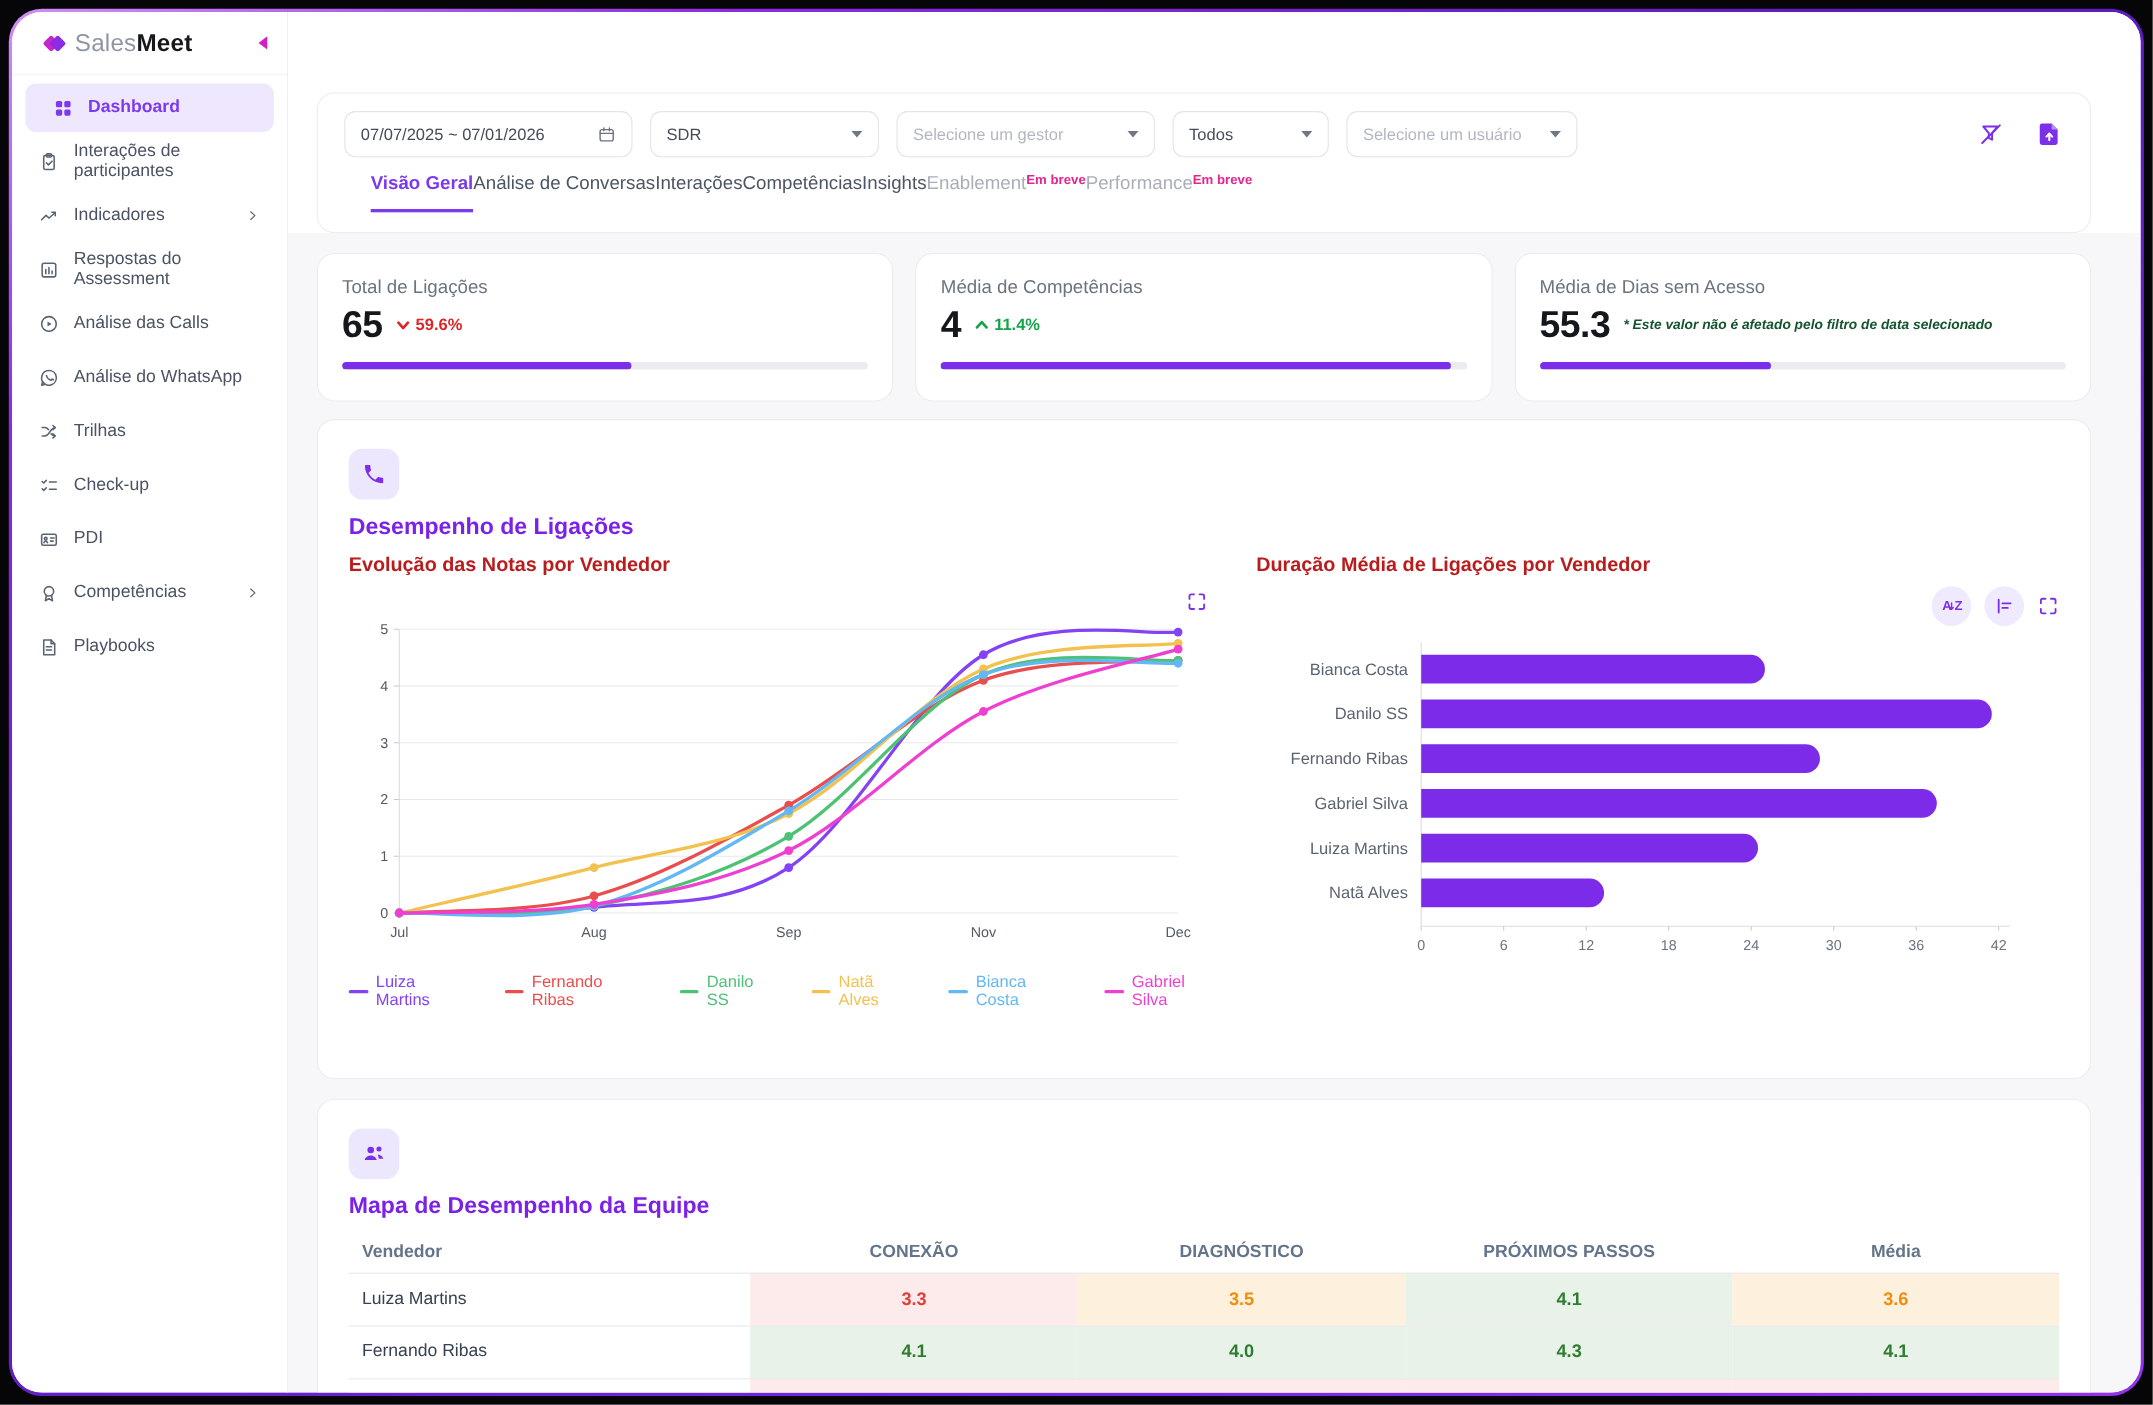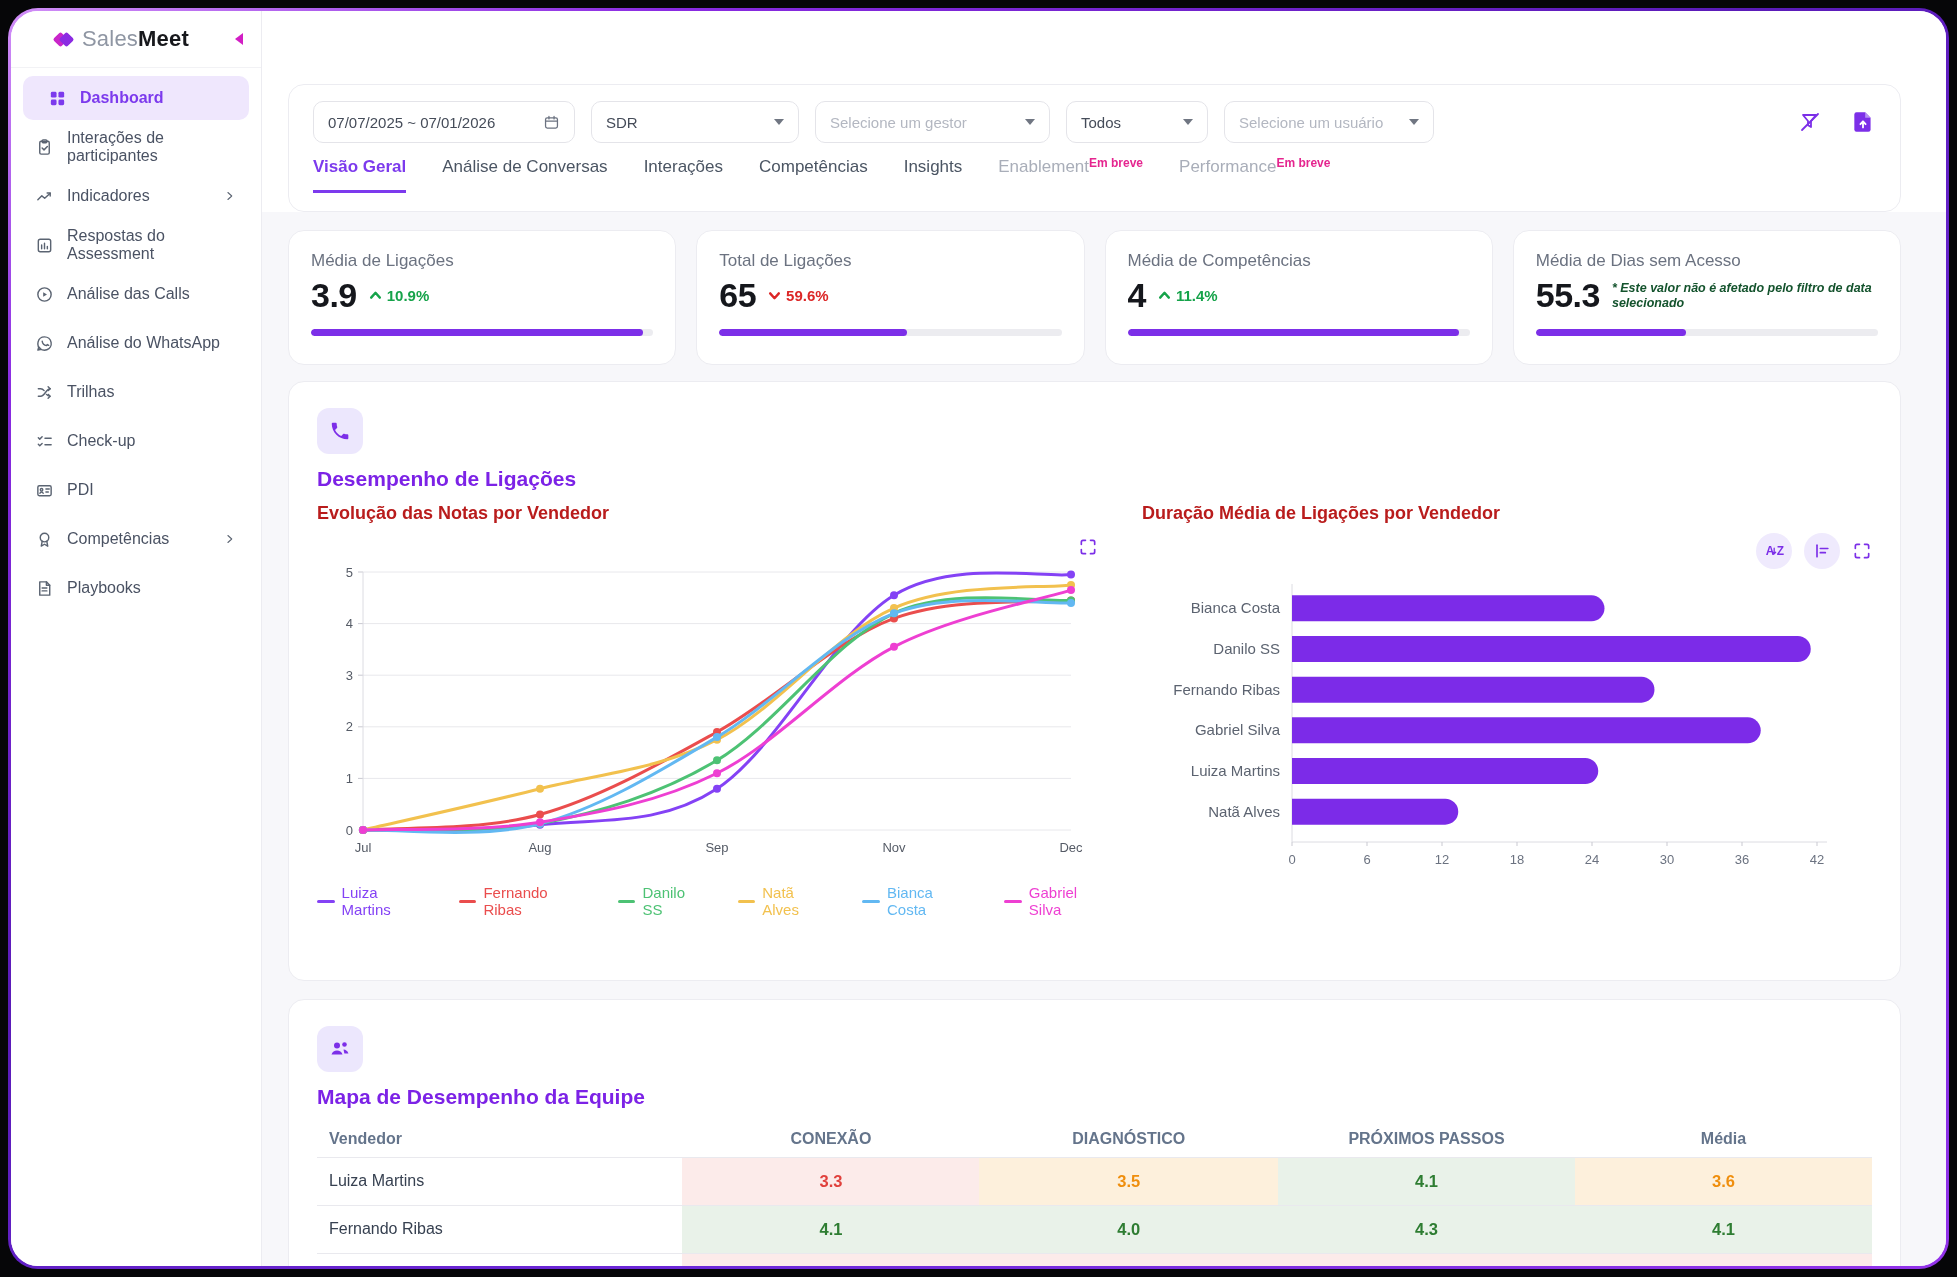--- a/index.html
+++ b/index.html
@@ -5,21 +5,21 @@
   * { margin:0; padding:0; box-sizing:border-box; }
   html,body { width:1957px; height:1277px; }
   body { background:#060608; font-family:"Liberation Sans", sans-serif; overflow:hidden; position:relative; }
 
   .frame { position:absolute; inset:8px; border-radius:30px; padding:3px;
     background:linear-gradient(150deg,#d18ff7 0%,#8a2be2 16%,#5a1bb8 42%,#6d28d9 70%,#9333ea 100%); }
   .window { width:100%; height:100%; border-radius:27px; background:#fff; display:flex; overflow:hidden; }
 
   
   .sidebar { width:251px; flex-shrink:0; background:#fff; border-right:1px solid #ececf1; }
-  .logo-row { height:57px; display:flex; align-items:center; padding:0 18px 0 44px; border-bottom:1px solid #f2f2f5; }
+  .logo-row { height:57px; display:flex; align-items:center; padding:0 18px 0 30px; border-bottom:1px solid #f2f2f5; }
   .diamond { width:11px; height:11px; transform:rotate(45deg); border-radius:2px; }
   .d1 { background:#c926c9; }
   .d2 { background:#8b2be2; margin-left:-5px; }
   .brand { margin-left:10px; font-size:22px; letter-spacing:.2px; }
   .brand .light { color:#8f96a3; font-weight:400; }
   .brand .bold { color:#17181c; font-weight:800; }
   .collapse-arrow { margin-left:auto; width:0; height:0; border-top:6px solid transparent; border-bottom:6px solid transparent; border-right:8px solid #d21ec4; }
 
   .menu { padding:8px 12px; display:flex; flex-direction:column; gap:5px; }
   .menu-item { height:44px; border-radius:10px; display:flex; align-items:center; gap:13px; padding:0 12px; font-size:16px; color:#4a5263; cursor:pointer; }
@@ -37,21 +37,21 @@
 
   
   .filter-card { height:128px; padding:16px 24px 0; margin-bottom:18px; }
   .filter-row { display:flex; align-items:center; gap:16px; height:42px; }
   .finput { height:42px; border:1px solid #e4e4e9; border-radius:10px; background:#fff; display:flex; align-items:center; justify-content:space-between; padding:0 14px; font-size:15px; color:#454c59; cursor:pointer; }
   .finput .ph { color:#b3b7c1; }
   .caret { width:0; height:0; border-left:5px solid transparent; border-right:5px solid transparent; border-top:6px solid #707682; margin-left:10px; }
   .w-date{width:262px;} .w-sdr{width:208px;} .w-gestor{width:235px;} .w-todos{width:142px;} .w-user{width:210px;}
   .filter-actions { margin-left:auto; display:flex; align-items:center; gap:28px; }
 
-  .tabs-row { display:flex; gap:36px; margin-top:14px; align-items:flex-start; }
+  .tabs-row { display:flex; margin-top:14px; align-items:flex-start;margin-left:24px; }
   .tab { font-size:17px; color:#4b5563; padding-bottom:13px; cursor:pointer; }
   .tab.active { color:#7c3aed; font-weight:700; border-bottom:3px solid #7c3aed; }
   .tab.disabled { color:#a9aeb9; display:flex; flex-direction:row; line-height:1.15; }
   .tab .badge { font-size:12px; color:#e5258f; font-weight:700; }
 
   
   .kpi-row { display:flex; gap:20px; margin-bottom:16px; }
   .kpi-card { flex:1; height:135px; padding:20px 22px; }
   .kpi-label { font-size:17px; color:#6b7280; }
   .value-row { display:flex; align-items:center; gap:12px; margin-top:5px; }
@@ -261,35 +261,20 @@
           <span class="badge">Em breve</span>
         </div>
         <div class="tab disabled">
           <span>Performance</span>
           <span class="badge">Em breve</span>
         </div>
       </div>
     </section>
 
     <section class="kpi-row">
-      <div class="card kpi-card">
-        <div class="kpi-label">Média de Ligações</div>
-        <div class="value-row">
-          <span class="kpi-value">3.9</span>
-          <span class="delta up" id="delta-0">
-                <svg width="13" height="13" viewBox="0 0 12 12">
-                  <path class="arr" d="M2 8l4-4.5L10 8" style="stroke:currentColor;stroke-width:2.2;fill:none;stroke-linecap:round;stroke-linejoin:round"></path>
-                </svg>
-                <span>10.9%</span>
-              </span>
-        </div>
-        <div class="progress">
-              <div class="fill" id="fill-0" style="width: 97%;"></div>
-            </div>
-      </div>
       <div class="card kpi-card">
         <div class="kpi-label">Total de Ligações</div>
         <div class="value-row">
           <span class="kpi-value">65</span>
           <span class="delta down" id="delta-1">
                 <svg width="13" height="13" viewBox="0 0 12 12">
                   <path class="arr" d="M2 4l4 4.5L10 4" style="stroke:currentColor;stroke-width:2.2;fill:none;stroke-linecap:round;stroke-linejoin:round"></path>
                 </svg>
                 <span>59.6%</span>
               </span>

